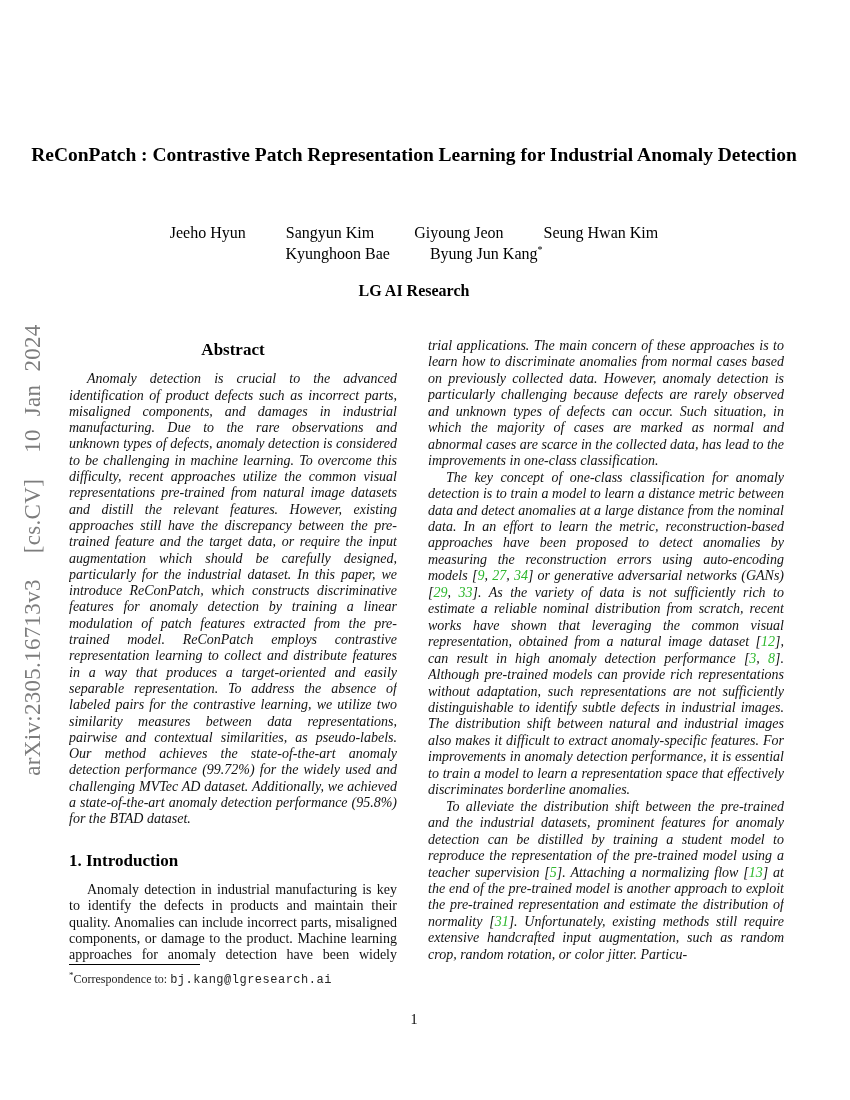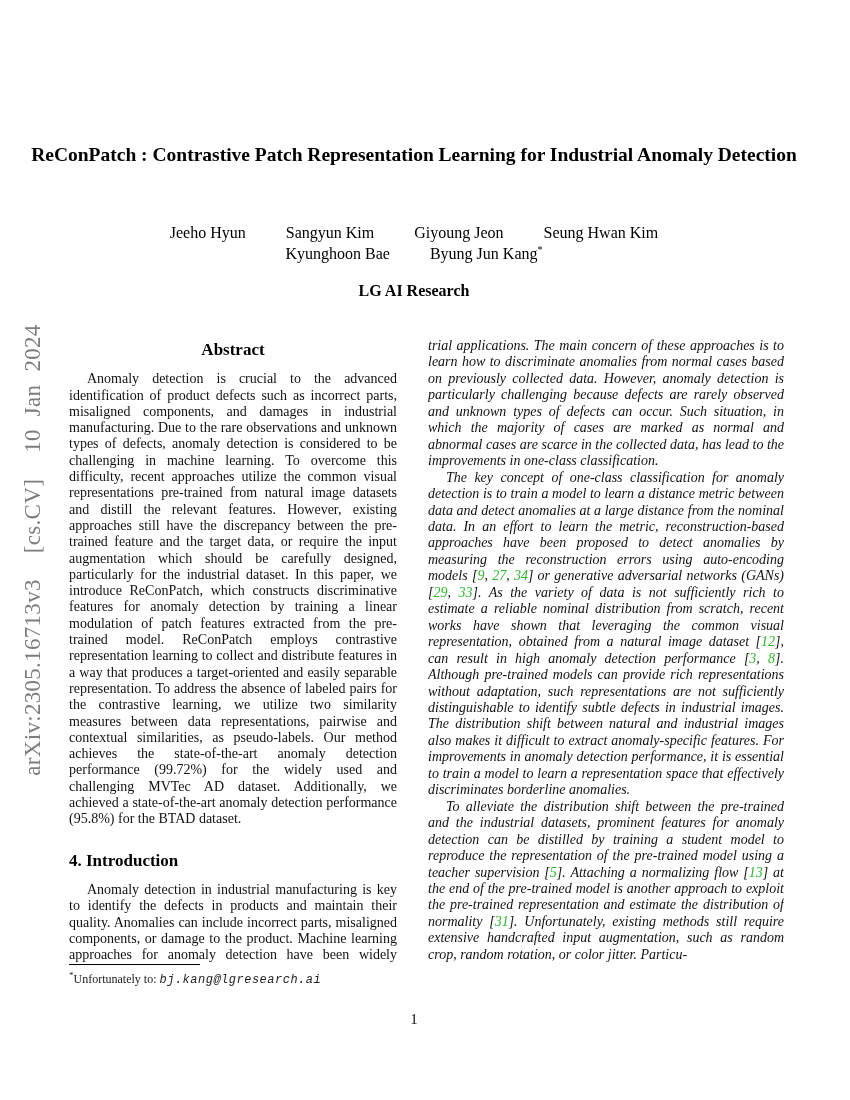--- a/index.html
+++ b/index.html
@@ -47,20 +47,21 @@
   .col-right { left: 428px; width: 356px; height: 674px; line-height: 16.45px; font-style: italic; }
 
   .abstract-heading {
     text-align: center;
     font-weight: bold;
     font-size: 17px;
     margin: 4px 0 13px 0;
     color: #000;
   }
   .abstract-text {
+    font-style: italic;
     margin: 0;
   }
   .section-heading {
     font-weight: bold;
     font-size: 17px;
     margin: 25px 0 13px 0;
     text-align: left;
     color: #000;
   }
   p.body-par { margin: 0; }
@@ -76,21 +77,20 @@
     color: #222;
   }
   .footnote-rule { width: 131px; border-top: 1.2px solid #000; margin-bottom: 5px; }
   .footnote sup { font-size: 9px; }
   .footnote-email {
     font-family: "Liberation Mono", "DejaVu Sans Mono", monospace;
     font-size: 12px;
     letter-spacing: 0.5px;
     color: #222;
     text-decoration: none;
-    font-style: italic;
   }
 
   
   .page-number {
     position: absolute;
     left: 0; width: 828px;
     top: 1012px;
     text-align: center;
     font-size: 14px;
     color: #000;
@@ -115,30 +115,30 @@
   <div class="header-zone authors-row authors-row-2">
       <span class="author">Kyunghoon Bae</span>
       <span class="author">Byung Jun Kang<sup>*</sup></span>
     </div>
 
   <div class="header-zone affiliation">LG AI Research</div>
 
   <div class="col col-left">
     <div class="abstract-heading">Abstract</div>
     <p class="body-par indent abstract-text">Anomaly detection is crucial to the advanced identification of product defects such as incorrect parts, misaligned components, and damages in industrial manufacturing. Due to the rare observations and unknown types of defects, anomaly detection is considered to be challenging in machine learning. To overcome this difficulty, recent approaches utilize the common visual representations pre-trained from natural image datasets and distill the relevant features. However, existing approaches still have the discrepancy between the pre-trained feature and the target data, or require the input augmentation which should be carefully designed, particularly for the industrial dataset. In this paper, we introduce ReConPatch, which constructs discriminative features for anomaly detection by training a linear modulation of patch features extracted from the pre-trained model. ReConPatch employs contrastive representation learning to collect and distribute features in a way that produces a target-oriented and easily separable representation. To address the absence of labeled pairs for the contrastive learning, we utilize two similarity measures between data representations, pairwise and contextual similarities, as pseudo-labels. Our method achieves the state-of-the-art anomaly detection performance (99.72%) for the widely used and challenging MVTec AD dataset. Additionally, we achieved a state-of-the-art anomaly detection performance (95.8%) for the BTAD dataset.</p>
-    <div class="section-heading">4. Introduction</div>
+    <div class="section-heading">1. Introduction</div>
     <p class="body-par indent">Anomaly detection in industrial manufacturing is key to identify the defects in products and maintain their quality. Anomalies can include incorrect parts, misaligned components, or damage to the product. Machine learning approaches for anomaly detection have been widely studied with an increasing demand for the automation in indus-</p>
   </div>
 
   <div class="col col-right">
     <p class="body-par">trial applications. The main concern of these approaches is to learn how to discriminate anomalies from normal cases based on previously collected data. However, anomaly detection is particularly challenging because defects are rarely observed and unknown types of defects can occur. Such situation, in which the majority of cases are marked as normal and abnormal cases are scarce in the collected data, has lead to the improvements in one-class classification.</p>
     <p class="body-par indent">The key concept of one-class classification for anomaly detection is to train a model to learn a distance metric between data and detect anomalies at a large distance from the nominal data. In an effort to learn the metric, reconstruction-based approaches have been proposed to detect anomalies by measuring the reconstruction errors using auto-encoding models [<span class="cite">9</span>, <span class="cite">27</span>, <span class="cite">34</span>] or generative adversarial networks (GANs) [<span class="cite">29</span>, <span class="cite">33</span>]. As the variety of data is not sufficiently rich to estimate a reliable nominal distribution from scratch, recent works have shown that leveraging the common visual representation, obtained from a natural image dataset [<span class="cite">12</span>], can result in high anomaly detection performance [<span class="cite">3</span>, <span class="cite">8</span>]. Although pre-trained models can provide rich representations without adaptation, such representations are not sufficiently distinguishable to identify subtle defects in industrial images. The distribution shift between natural and industrial images also makes it difficult to extract anomaly-specific features. For improvements in anomaly detection performance, it is essential to train a model to learn a representation space that effectively discriminates borderline anomalies.</p>
     <p class="body-par indent">To alleviate the distribution shift between the pre-trained and the industrial datasets, prominent features for anomaly detection can be distilled by training a student model to reproduce the representation of the pre-trained model using a teacher supervision [<span class="cite">5</span>]. Attaching a normalizing flow [<span class="cite">13</span>] at the end of the pre-trained model is another approach to exploit the pre-trained representation and estimate the distribution of normality [<span class="cite">31</span>]. Unfortunately, existing methods still require extensive handcrafted input augmentation, such as random crop, random rotation, or color jitter. Particu-</p>
   </div>
 
   <div class="footnote">
     <div class="footnote-rule"></div>
-    <span><sup>*</sup><span>Unfortunately to: </span><span class="footnote-email">bj.kang@lgresearch.ai</span></span>
+    <span><sup>*</sup><span>Correspondence to: </span><span class="footnote-email">bj.kang@lgresearch.ai</span></span>
   </div>
 
   <div class="page-number">1</div>
 
 </div>
 
 </body></html>

